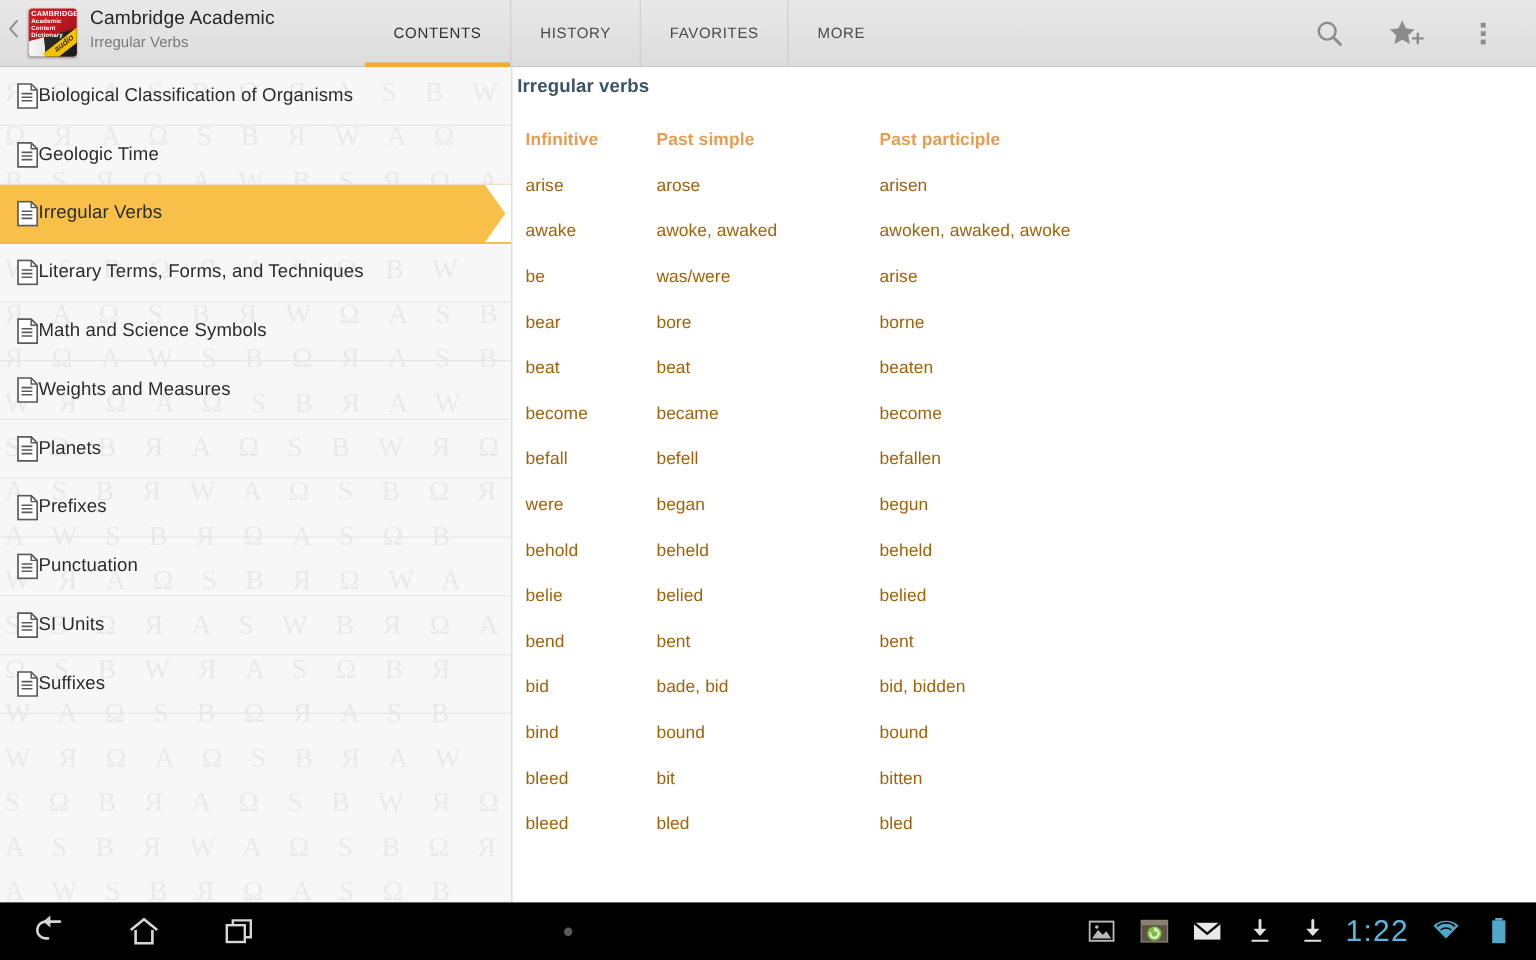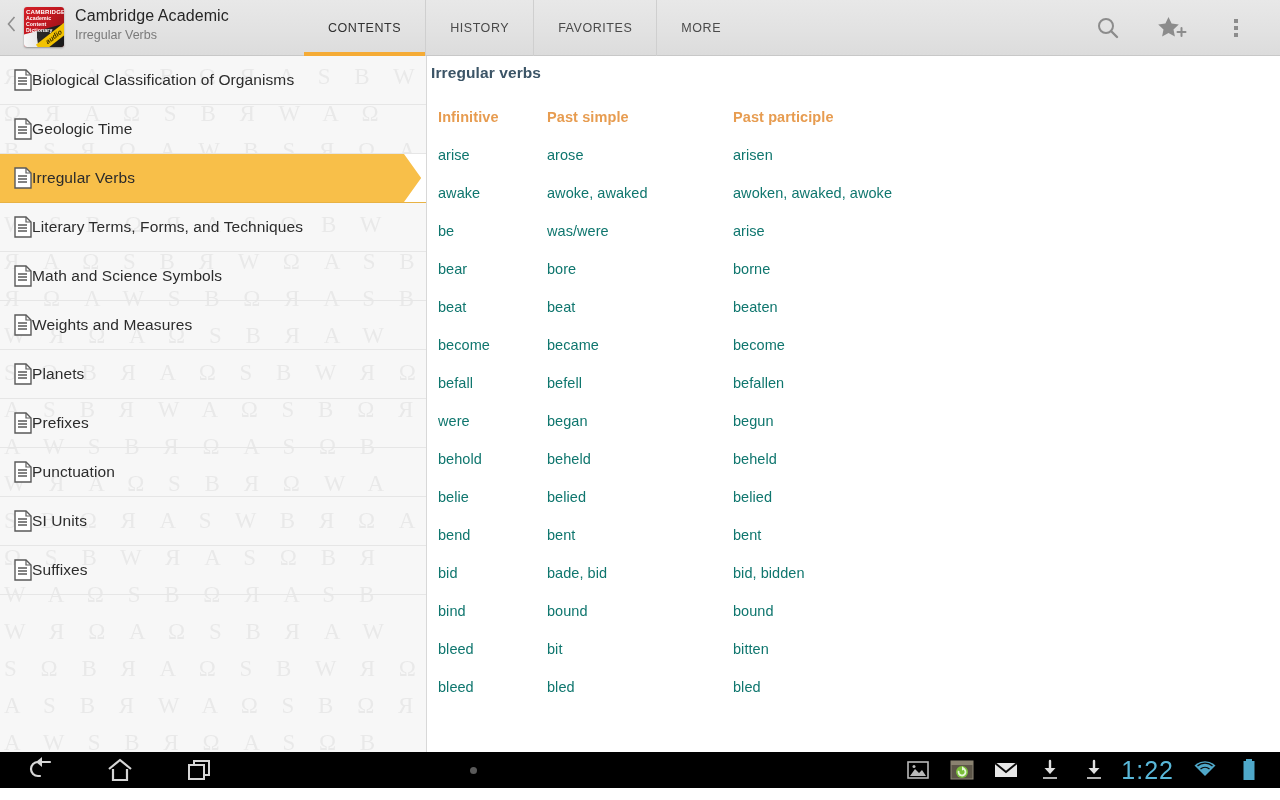--- a/index.html
+++ b/index.html
@@ -111,31 +111,31 @@
   .c-title {
     font-size:15.5px; font-weight:bold; color:#3b5466;
     padding:8px 0 0 4px; letter-spacing:.1px;
   }
   .verb-table { margin-top:27px; width:100%; border-collapse:collapse; }
   .verb-table th {
     text-align:left; font-size:14.5px; font-weight:bold; color:#e79c50;
     padding:0 0 11px 0; letter-spacing:.1px;
   }
   .verb-table td {
-    text-align:left; font-size:14.5px; color:#0f766e; padding:0 0 0 0;
+    text-align:left; font-size:14.5px; color:#a16207; padding:0 0 0 0;
     height:38px; vertical-align:middle; letter-spacing:.05px;
   }
   .col-a { width:120px; padding-left:11px !important; }
   .col-b { width:186px; }
   .col-c { width:auto; }
   .verb-table th.col-a { padding-left:11px; }
 
   
   .navbar {
-    position:absolute; left:0; top:752px; width:1280px; height:36px;
+    position:absolute; left:0; top:752px; width:1280px; height:48px;
     background:#000000; display:flex; align-items:center;
   }
   .nav-left { display:flex; align-items:center; }
   .nav-btn { width:80px; height:48px; display:flex; align-items:center; justify-content:center; }
   .nav-mid { flex:1; display:flex; align-items:center; justify-content:center; }
   .nav-dot { width:7px; height:7px; border-radius:50%; background:#5a5a5a; margin-left:-190px; }
   .nav-right { display:flex; align-items:center; padding-right:10px; gap:2px; }
   .st { width:42px; height:48px; display:flex; align-items:center; justify-content:center; }
   .clock {
     color:#59b7d8; font-size:25px; letter-spacing:1px; padding:0 8px 0 4px;

